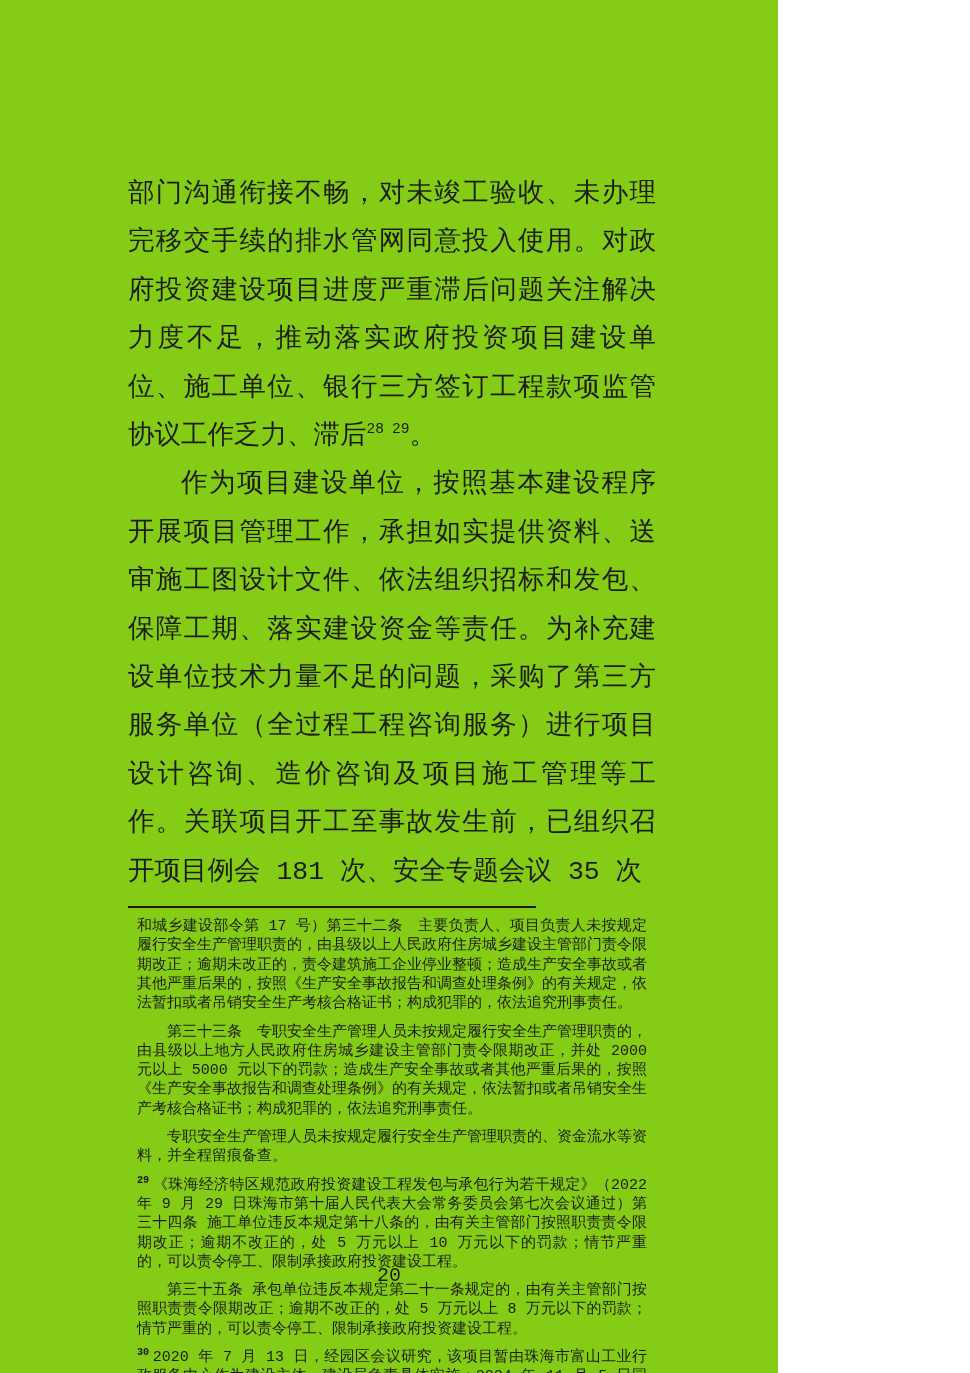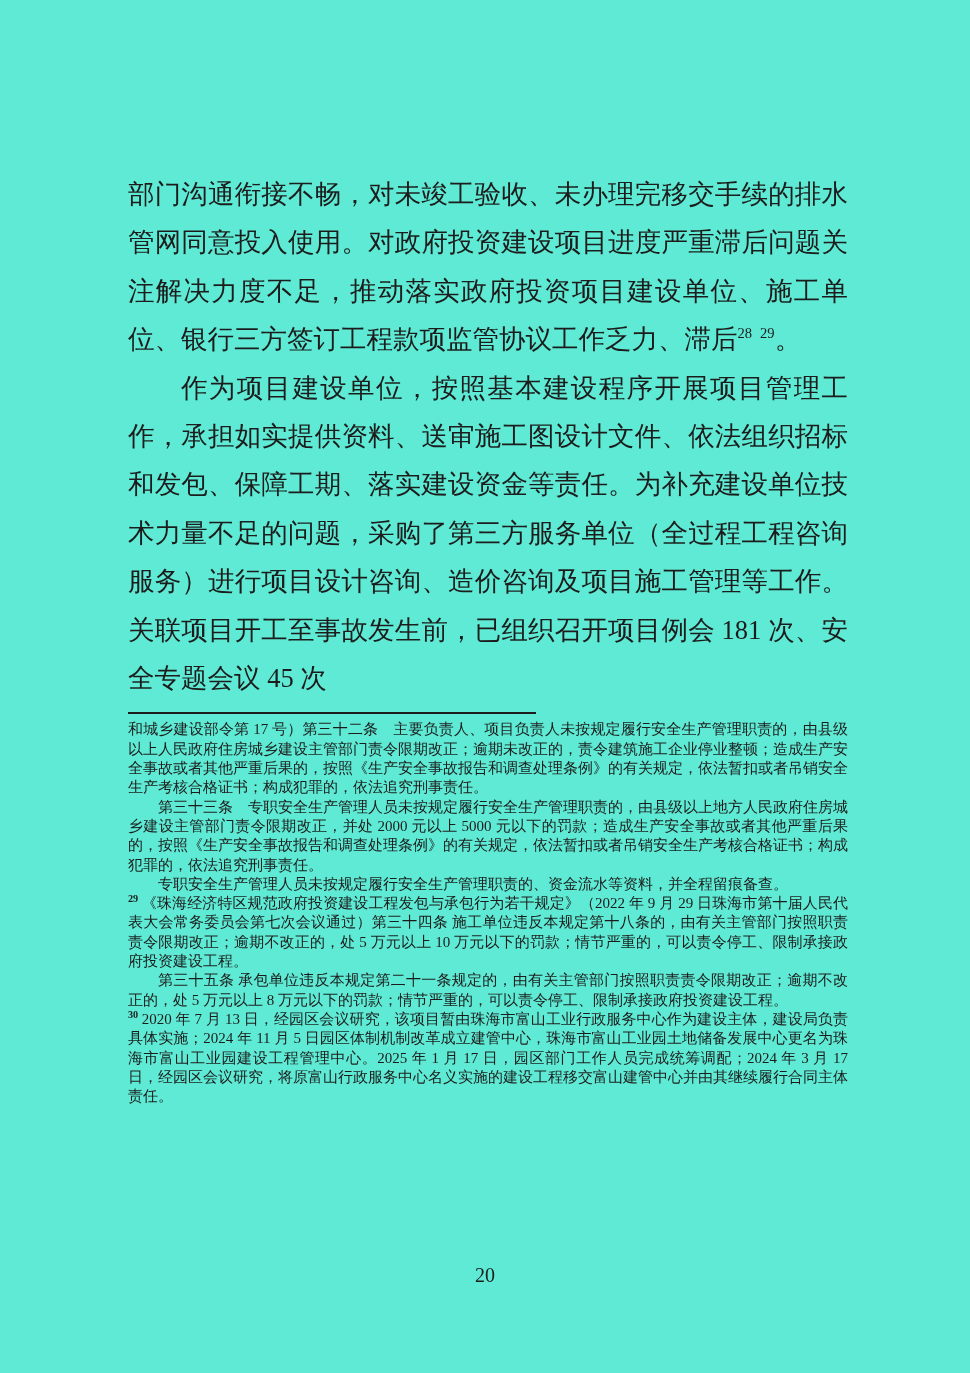--- a/index.html
+++ b/index.html
@@ -2,25 +2,25 @@
 <html><head>
 <meta charset="utf-8">
 <style>
   html, body {
     margin: 0;
     padding: 0;
     background: #ffffff;
   }
   .page {
     position: relative;
-    width: 970px;
+    width: 778px;
     height: 1373px;
-    background: #5eead4;
+    background: #84cc16;
     overflow: hidden;
-    font-family: Liberation Serif, serif;
+    font-family: Liberation Mono, monospace;
     color: #1c1c1c;
   }
   .content {
     padding: 170px 122px 0 128px;
   }
   
   .main-text {
     font-size: 26.5px;
     line-height: 48.4px;
     text-align: justify;
@@ -51,21 +51,21 @@
     width: 408px;
     margin: 10px 0 6px 0;
   }
   .footnotes {
     font-size: 15px;
     line-height: 19.3px;
     text-align: justify;
     text-justify: inter-ideograph;
   }
   .footnotes p {
-    margin: 0;
+    margin: 9px;
   }
   .fn-indent {
     text-indent: 2em;
   }
   .footnotes sup {
     font-size: 0.68em;
     font-weight: bold;
     line-height: 0;
     vertical-align: super;
     margin-right: 0.35em;
@@ -84,21 +84,21 @@
 </head>
 <body>
 
 <div class="page">
   <div class="content">
 
     <div class="main-text">
       <p><span>部门沟通衔接不畅，对未竣工验收、未办理完移交手续的排水管网同意投入使用。对政府投资建设项目进度严重滞后问题关注解决力度不足，推动落实政府投资项目建设单位、施工单位、银行三方签订工程款项监管协议工作乏力、滞后</span><sup>28</sup><sup class="ref-gap">29</sup><span>。</span></p>
 
 
-      <p class="para-indent"><span>作为项目建设单位，按照基本建设程序开展项目管理工作，承担如实提供资料、送审施工图设计文件、依法组织招标和发包、保障工期、落实建设资金等责任。为补充建设单位技术力量不足的问题，采购了第三方服务单位（全过程工程咨询服务）进行项目设计咨询、造价咨询及项目施工管理等工作。关联项目开工至事故发生前，已组织召开项目例会 181 次、安全专题会议 45 次</span></p>
+      <p class="para-indent"><span>作为项目建设单位，按照基本建设程序开展项目管理工作，承担如实提供资料、送审施工图设计文件、依法组织招标和发包、保障工期、落实建设资金等责任。为补充建设单位技术力量不足的问题，采购了第三方服务单位（全过程工程咨询服务）进行项目设计咨询、造价咨询及项目施工管理等工作。关联项目开工至事故发生前，已组织召开项目例会 181 次、安全专题会议 35 次</span></p>
     </div>
 
     <hr class="footnote-separator">
 
     <div class="footnotes">
       <p><span>和城乡建设部令第 17 号）第三十二条　主要负责人、项目负责人未按规定履行安全生产管理职责的，由县级以上人民政府住房城乡建设主管部门责令限期改正；逾期未改正的，责令建筑施工企业停业整顿；造成生产安全事故或者其他严重后果的，按照《生产安全事故报告和调查处理条例》的有关规定，依法暂扣或者吊销安全生产考核合格证书；构成犯罪的，依法追究刑事责任。</span></p>
       <p class="fn-indent"><span>第三十三条　专职安全生产管理人员未按规定履行安全生产管理职责的，由县级以上地方人民政府住房城乡建设主管部门责令限期改正，并处 2000 元以上 5000 元以下的罚款；造成生产安全事故或者其他严重后果的，按照《生产安全事故报告和调查处理条例》的有关规定，依法暂扣或者吊销安全生产考核合格证书；构成犯罪的，依法追究刑事责任。</span></p>
       <p class="fn-indent"><span>专职安全生产管理人员未按规定履行安全生产管理职责的、资金流水等资料，并全程留痕备查。</span></p>
       <p><sup>29</sup><span>《珠海经济特区规范政府投资建设工程发包与承包行为若干规定》（2022 年 9 月 29 日珠海市第十届人民代表大会常务委员会第七次会议通过）第三十四条 施工单位违反本规定第十八条的，由有关主管部门按照职责责令限期改正；逾期不改正的，处 5 万元以上 10 万元以下的罚款；情节严重的，可以责令停工、限制承接政府投资建设工程。</span></p>
       <p class="fn-indent"><span>第三十五条 承包单位违反本规定第二十一条规定的，由有关主管部门按照职责责令限期改正；逾期不改正的，处 5 万元以上 8 万元以下的罚款；情节严重的，可以责令停工、限制承接政府投资建设工程。</span></p>

